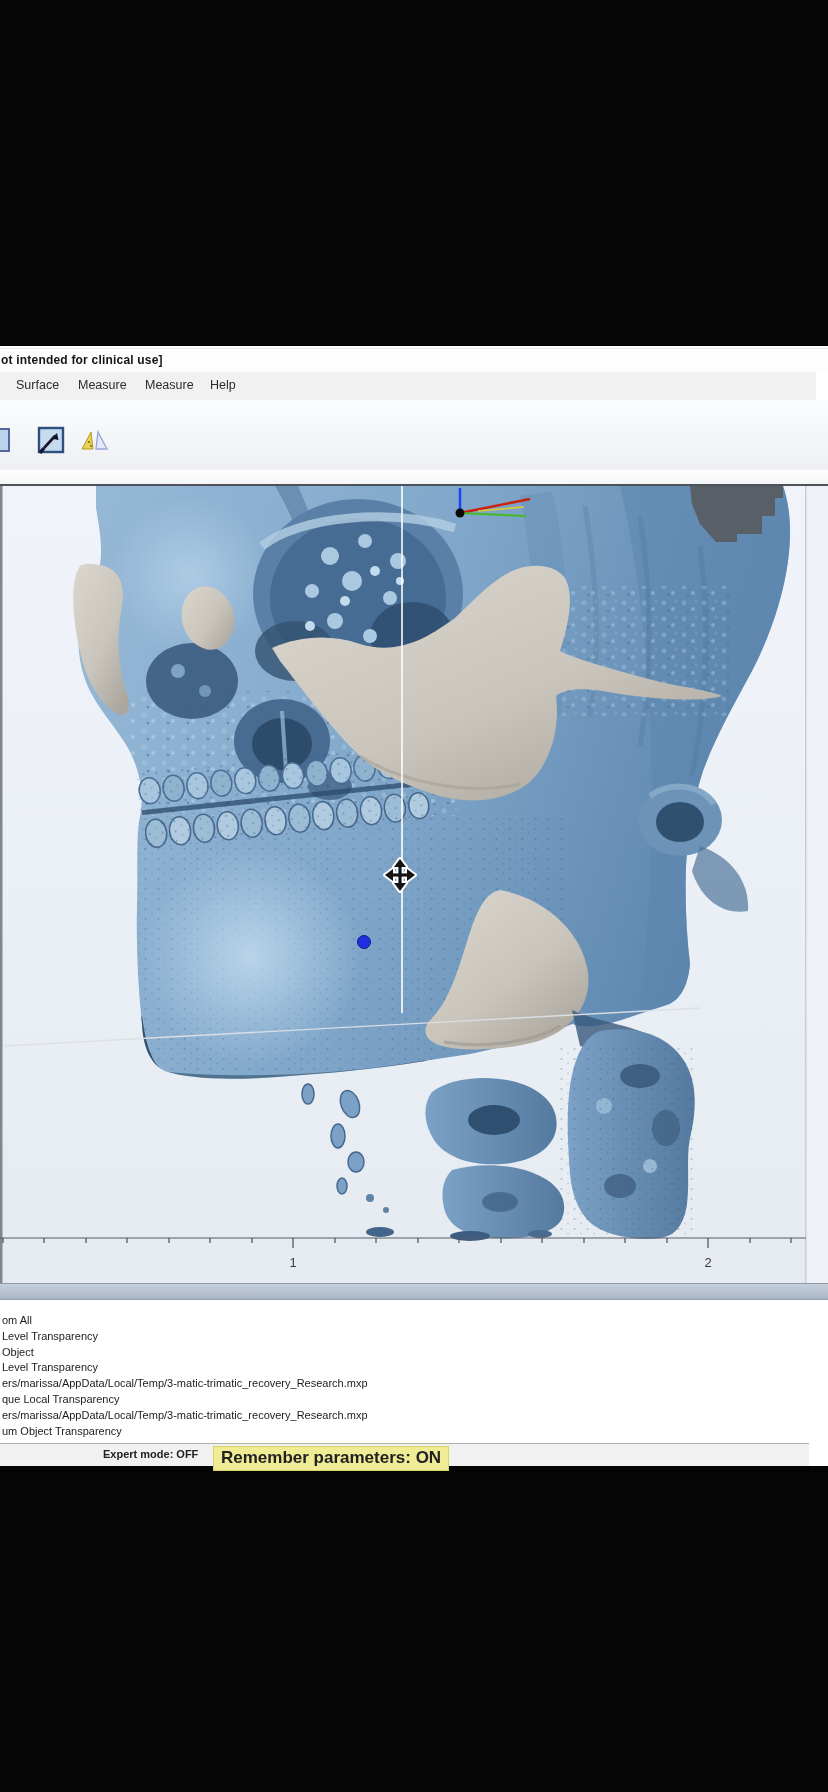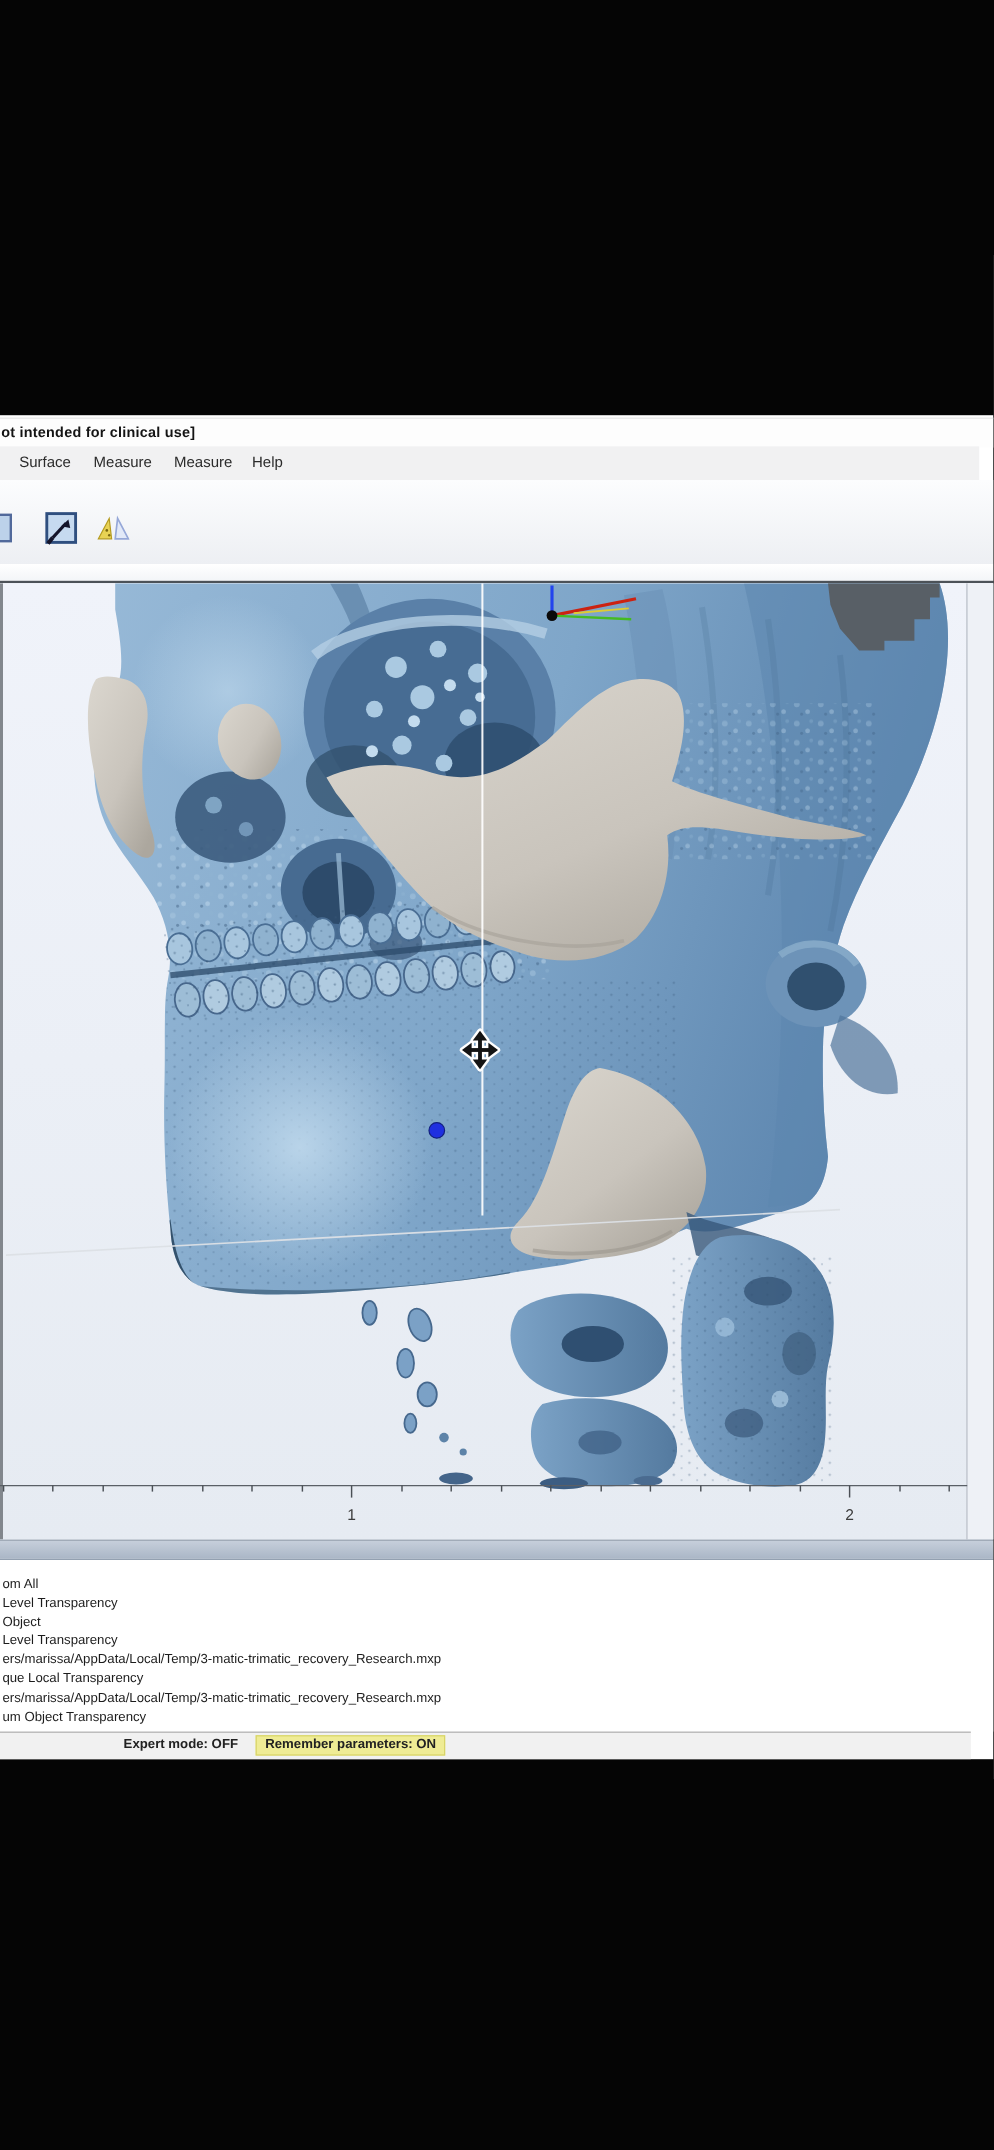--- a/index.html
+++ b/index.html
@@ -20,21 +20,21 @@
   .viewport{position:absolute;left:0;top:140px;width:828px;height:797px;background:#edf1f8;}
   .scrollstrip{position:absolute;left:0;top:937px;width:828px;height:17px;
                background:linear-gradient(#c6cfdb,#aab6c6);
                border-top:1px solid #8d99a9;border-bottom:1px solid #93a0b0;box-sizing:border-box;}
   .log{position:absolute;left:0;top:954px;width:828px;height:143px;background:#ffffff;
        padding:13px 0 0 2px;box-sizing:border-box;}
   .log div{font-size:11px;line-height:15.8px;color:#1c1c1c;white-space:nowrap;}
   .statusbar{position:absolute;left:0;top:1097px;width:809px;height:23px;background:#f1f1f1;
              border-top:1px solid #b0b0b0;box-sizing:border-box;}
   .statusbar .expert{position:absolute;left:103px;top:4px;font-size:11px;font-weight:700;color:#222;}
-  .statusbar .badge{position:absolute;left:213px;top:2px;font-size:11px;font-weight:700;color:#222;
+  .statusbar .badge{position:absolute;left:213px;top:2px;font-size:17px;font-weight:700;color:#222;
                     background:#efec95;border:1px solid #d8d468;padding:1px 7px 2px 7px;}
   .ticon{position:absolute;}
 </style>
 </head>
 <body>
 
 <div class="screen">
   <div class="appwin">
 
     <div class="titlebar">

